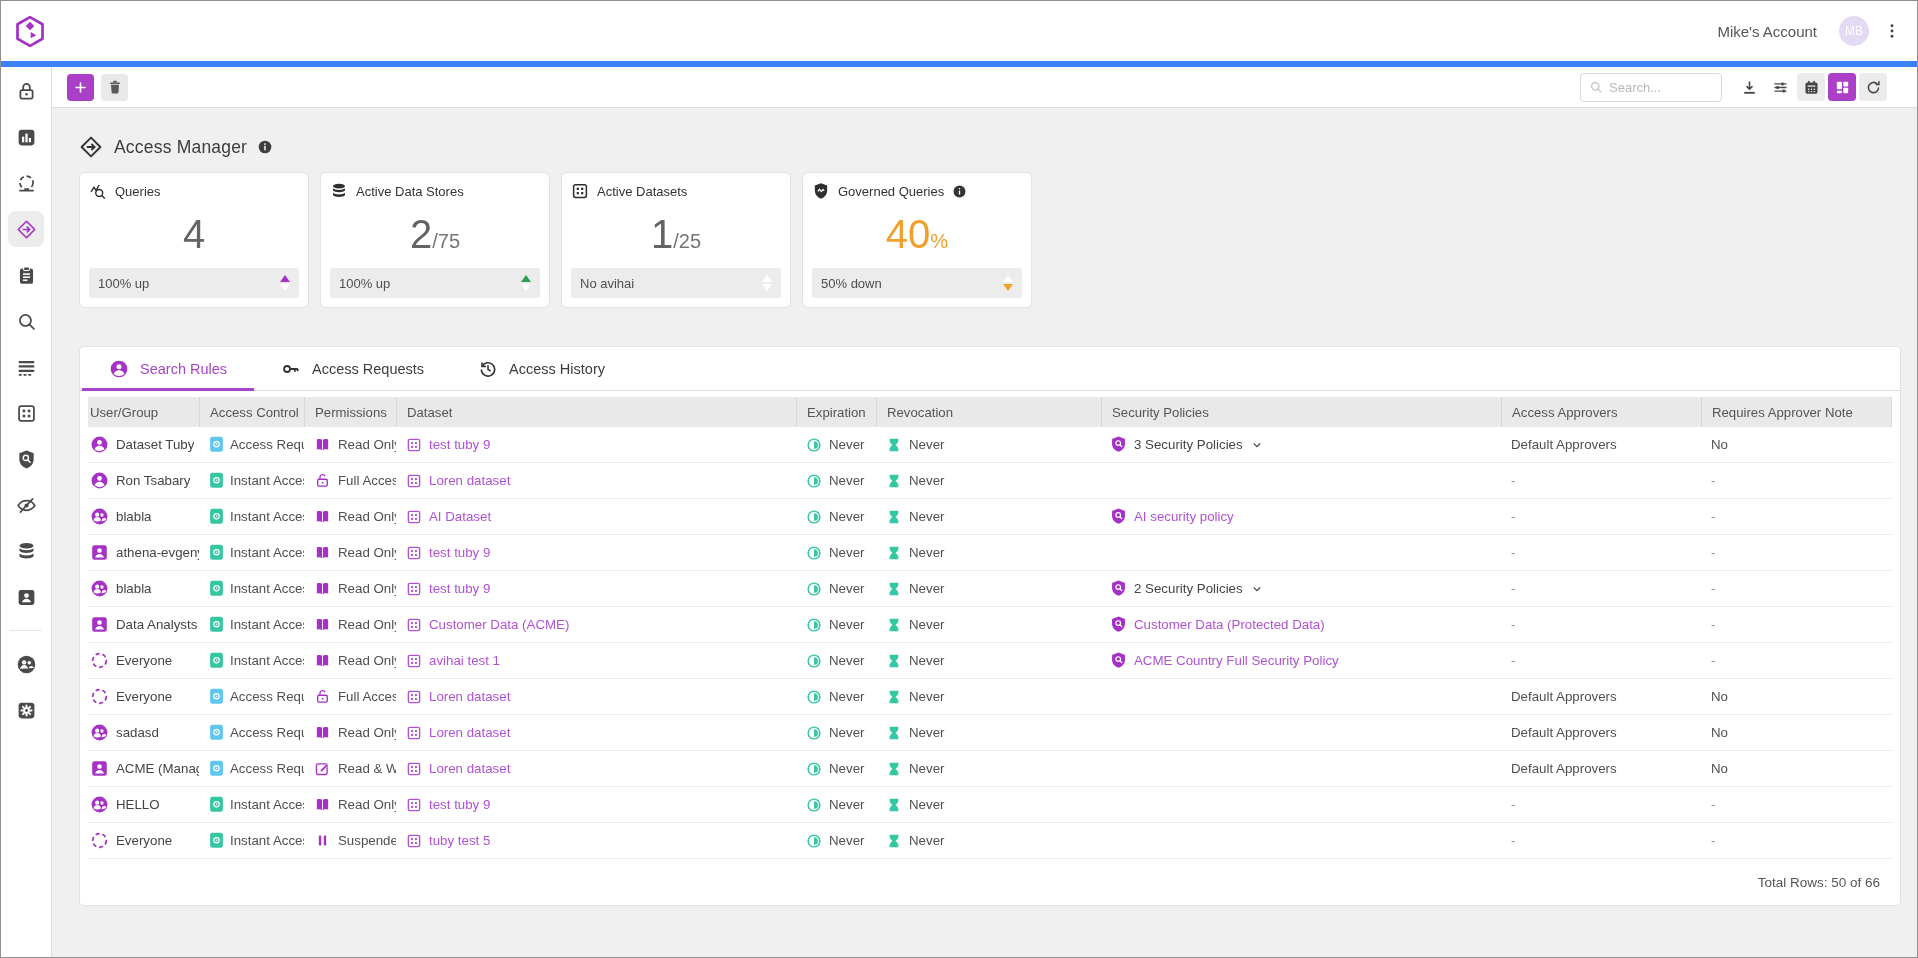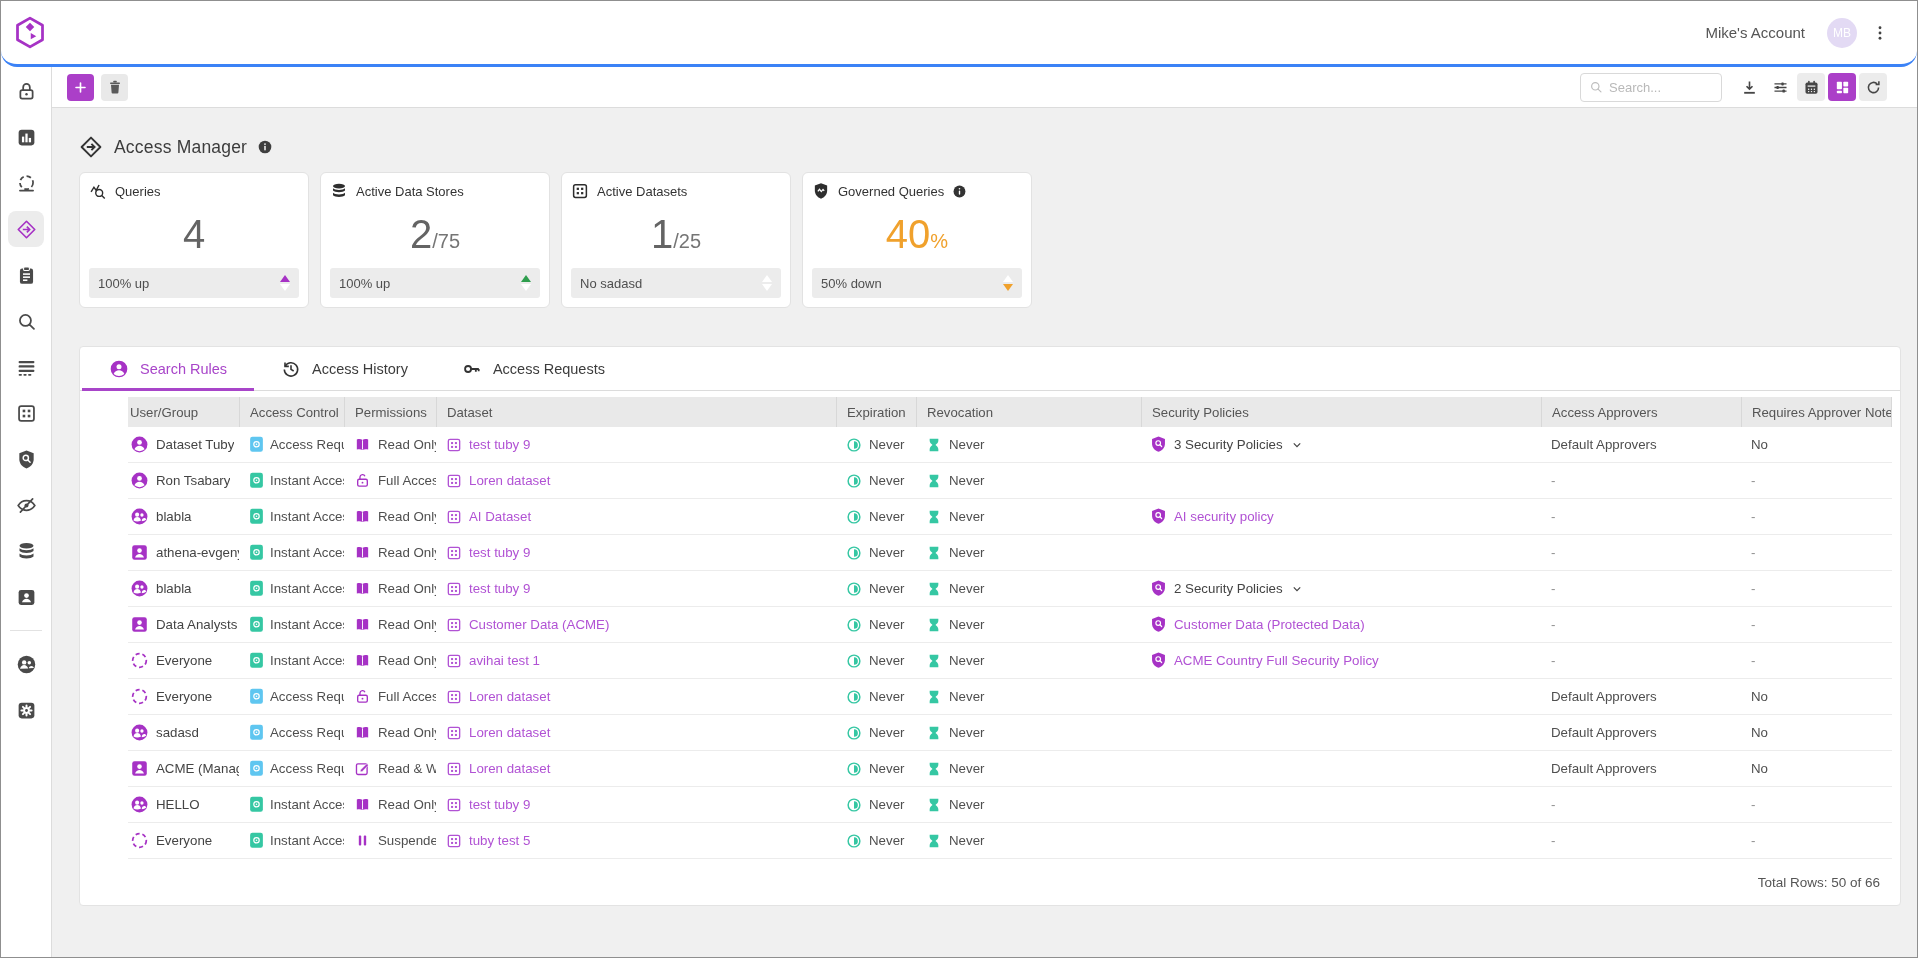--- a/index.html
+++ b/index.html
@@ -4,21 +4,21 @@
 <style>
   * { margin:0; padding:0; box-sizing:border-box; }
   body { font-family:"Liberation Sans", sans-serif; background:#fff; }
   .app { width:1918px; height:958px; border:1px solid #8f8f8f; background:#fff; overflow:hidden; display:flex; flex-direction:column; }
   .sp { flex:1; }
   [data-interactable="true"] { cursor:pointer; }
   svg { display:block; }
   [data-icon] svg { width:100%; height:100%; }
 
   
-  .topbar { height:66px; border-bottom:3px solid #3b82f6; display:flex; align-items:center; padding:0 28px 0 14px; background:#fff; flex:0 0 auto;border-radius:16px; }
+  .topbar { height:66px; border-bottom:6px solid #3b82f6; display:flex; align-items:center; padding:0 16px 0 14px; background:#fff; flex:0 0 auto; }
   .logo { width:30px; height:33px; color:#a632c5; }
   .account { font-size:15px; color:#555; }
   .avatar { width:30px; height:30px; border-radius:50%; background:#e3daf4; color:#fff; font-size:12px; display:flex; align-items:center; justify-content:center; margin:0 14px 0 22px; }
   .kebab { width:18px; height:18px; color:#424242; }
 
   
   .shell { flex:1; display:flex; min-height:0; }
   .sidebar { width:51px; border-right:1px solid #dcdcdc; background:#fff; flex:0 0 auto; padding-top:1px; }
   .side-item { height:46px; display:flex; align-items:center; justify-content:center; }
   .side-item .ic { width:21px; height:21px; color:#4a4a4a; }
@@ -66,21 +66,21 @@
   
   .panel { width:1822px; background:#fff; border:1px solid #e3e3e3; border-radius:4px; margin-top:38px; }
   .tabs { display:flex; height:44px; border-bottom:1px solid #dcdcdc; padding-left:2px; }
   .tab { display:flex; align-items:center; padding:0 27px; font-size:14.5px; color:#3c3c3c; position:relative; }
   .tab .t-ic { width:20px; height:20px; color:#333; margin-right:11px; }
   .tab.active { color:#a845c9; }
   .tab.active .t-ic { color:#a845c9; }
   .tab.active::after { content:''; position:absolute; left:0; right:0; bottom:-1px; height:3px; background:#a845c9; }
 
   .tbl { padding:6px 8px 0; }
-  .tgrid { display:grid; grid-template-columns:111px 105px 92px 400px 80px 225px 400px 200px 1fr; align-items:center;margin-left:40px; }
+  .tgrid { display:grid; grid-template-columns:111px 105px 92px 400px 80px 225px 400px 200px 1fr; align-items:center; }
   .thead { background:#e9e9e9; height:30px; font-size:13.2px; color:#555; }
   .th { height:30px; display:flex; align-items:center; padding-left:10px; border-left:1px solid #d8d8d8; overflow:hidden; white-space:nowrap; }
   .th:first-child { border-left:none; padding-left:2px; }
   .th:last-child { border-right:1px solid #d8d8d8; }
   .trow { height:36px; border-bottom:1px solid #ececec; font-size:13.3px; color:#4f4f4f; }
   .cell { display:flex; align-items:center; padding-left:10px; overflow:hidden; white-space:nowrap; }
   .cell:first-child { padding-left:2px; }
   .uic { width:19px; height:19px; flex:0 0 auto; margin-right:7px; }
   .badge { width:15px; height:17px; flex:0 0 auto; margin-right:6px; }
   .pic { width:17px; height:17px; flex:0 0 auto; margin-right:7px; }
@@ -441,21 +441,21 @@
                   </svg>
                 </span>
       <span data-interactable="false">Active Datasets</span>
 
     </div>
     <div class="card-value" data-interactable="false">
       <span class="v-main">1</span>
                 <span class="v-small">/25</span>
     </div>
     <div class="card-foot" data-interactable="false">
-      <span>No sadasd</span>
+      <span>No avihai</span>
       <span class="tris">
                   <i class="tri-up" style="border-bottom-color:#ffffff"></i>
                   <i class="tri-down" style="border-top-color:#ffffff"></i>
                 </span>
     </div>
   </div>
   <div class="card" data-interactable="false">
     <div class="card-head">
       <span class="c-ic" data-interactable="false">
                   <svg viewBox="0 0 24 24">
@@ -494,35 +494,35 @@
                     <circle cx="12" cy="12" r="10" fill="currentColor"></circle>
                     <circle cx="12" cy="9.4" r="3" fill="#fff"></circle>
                     <path d="M5.6 18.1c1.2-3 3.6-4.5 6.4-4.5s5.2 1.5 6.4 4.5a10 10 0 0 1-12.8 0Z" fill="#fff"></path>
                   </svg>
                 </span>
     <span data-interactable="false">Search Rules</span>
   </div>
   <div class="tab" data-interactable="true">
     <span class="t-ic" data-interactable="false">
                   <svg viewBox="0 0 24 24">
+                    <circle cx="7.3" cy="12" r="3.6" fill="none" stroke="currentColor" stroke-width="2.2"></circle>
+                    <path d="M10.9 12h9.3M16.6 12v3.4M20 12v2.6" fill="none" stroke="currentColor" stroke-width="2.2"></path>
+                  </svg>
+                </span>
+    <span data-interactable="false">Access Requests</span>
+  </div>
+  <div class="tab" data-interactable="true">
+    <span class="t-ic" data-interactable="false">
+                  <svg viewBox="0 0 24 24">
                     <path d="M4.8 4.2v4.6h4.6" fill="none" stroke="currentColor" stroke-width="1.9"></path>
                     <path d="M4.9 8.8A8 8 0 1 1 4 12.5" fill="none" stroke="currentColor" stroke-width="1.9"></path>
                     <path d="M12 7.6v4.8l3.2 2" fill="none" stroke="currentColor" stroke-width="1.9"></path>
                   </svg>
                 </span>
     <span data-interactable="false">Access History</span>
-  </div>
-  <div class="tab" data-interactable="true">
-    <span class="t-ic" data-interactable="false">
-                  <svg viewBox="0 0 24 24">
-                    <circle cx="7.3" cy="12" r="3.6" fill="none" stroke="currentColor" stroke-width="2.2"></circle>
-                    <path d="M10.9 12h9.3M16.6 12v3.4M20 12v2.6" fill="none" stroke="currentColor" stroke-width="2.2"></path>
-                  </svg>
-                </span>
-    <span data-interactable="false">Access Requests</span>
   </div>
             </div>
           <div class="tbl">
             <div class="tgrid thead" id="thead" data-interactable="false">
                 <div class="th" data-interactable="true">User/Group</div>
                 <div class="th" data-interactable="true">Access Control</div>
                 <div class="th" data-interactable="true">Permissions</div>
                 <div class="th" data-interactable="true">Dataset</div>
                 <div class="th" data-interactable="true">Expiration</div>
                 <div class="th" data-interactable="true">Revocation</div>

